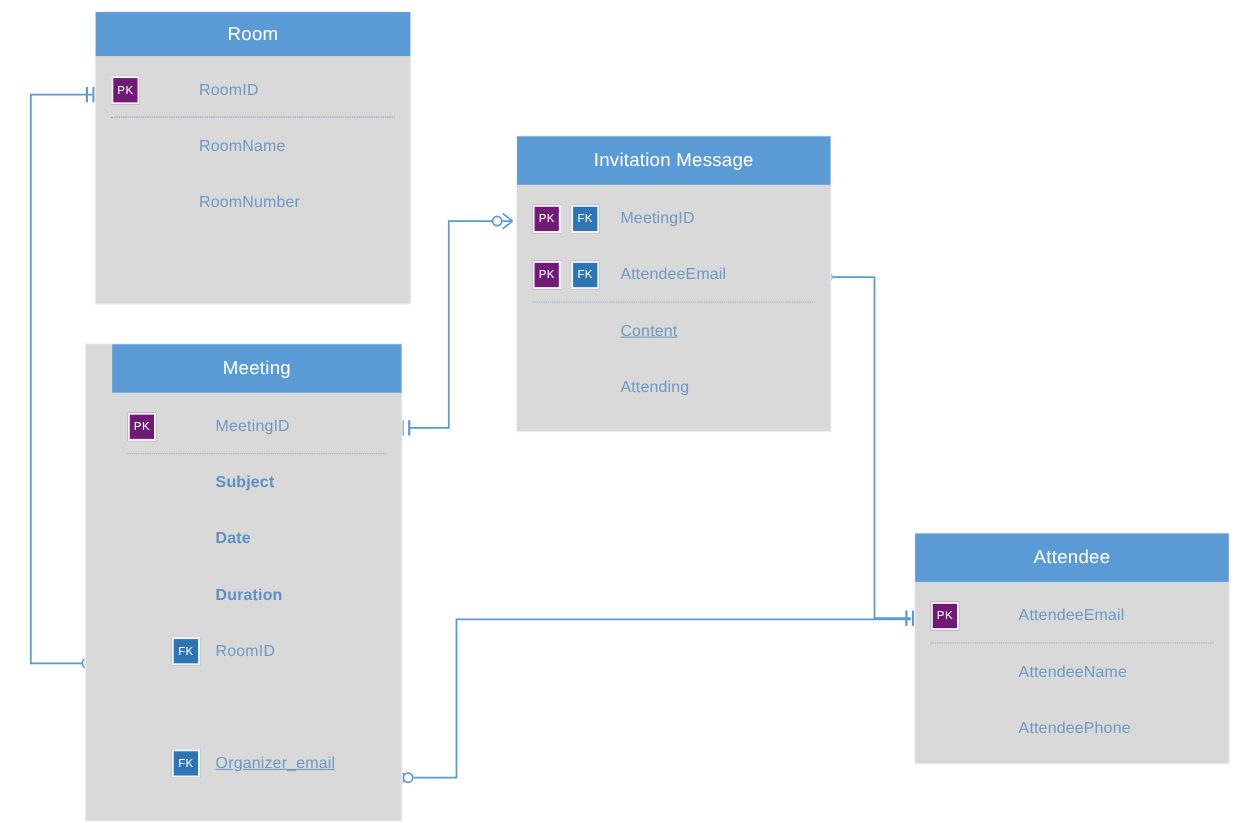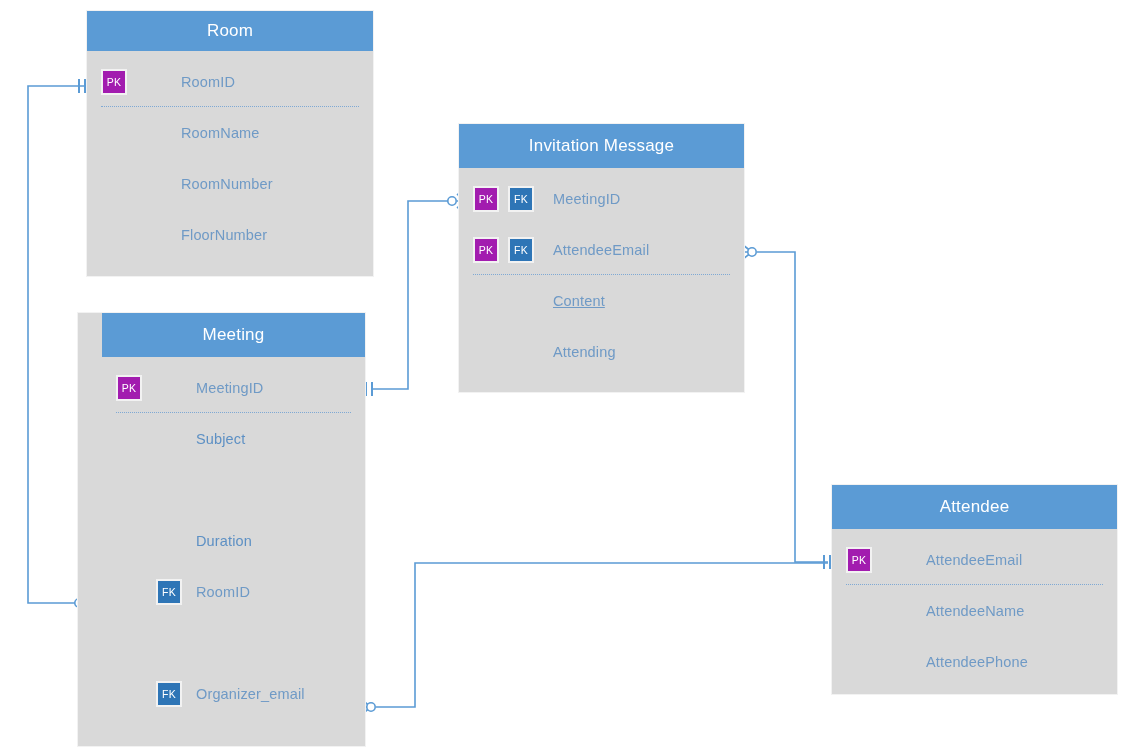--- a/index.html
+++ b/index.html
@@ -51,31 +51,31 @@
   }
   .badge{
     width:26px;height:26px;
     display:flex;align-items:center;justify-content:center;
     font-size:10.5px;
     color:#ffffff;
     box-sizing:border-box;
     border:2px solid #f2f2f2;
     letter-spacing:.3px;
   }
-  .badge.pk{background:#a21caf;}
+  .badge.pk{background:#701a75;}
   .badge.fk{background:#2e75b6;}
 
   .attr-name{
     position:absolute;
     font-size:14.5px;
     color:#6f9ac6;
     white-space:nowrap;
     letter-spacing:.15px;
   }
-  .attr-name.bold{font-weight:normal;color:#5d90c4;}
+  .attr-name.bold{font-weight:bold;color:#5d90c4;}
 
   .separator{
     position:absolute;
     left:14px;right:14px;
     height:0;
     border-top:1px dotted #7fa9d4;
   }
 </style>
 </head>
 <body>
@@ -137,58 +137,58 @@
             </div>
             <div class="attr-name" style="left: 94px;">RoomID</div>
           </div>
           <div class="separator" style="top: 55px;"></div>
           <div class="attr-row" style="top: 65px;">
             <div class="attr-name" style="left: 94px;">RoomName</div>
           </div>
           <div class="attr-row" style="top: 116px;">
             <div class="attr-name" style="left: 94px;">RoomNumber</div>
           </div>
-          <div class="attr-row" style="top: 167px;">
-            <div class="attr-name" style="left: 94px;">FloorNumber</div>
-          </div>
         </div>
       </div>
       <div class="entity" style="left: 78px; top: 313px; width: 287px; height: 433px; padding-left: 24px;">
         <div class="entity-header" style="height: 44px;">
           <span>Meeting</span>
         </div>
         <div class="entity-body" style="height: 389px;">
           <div class="attr-row" style="top: 14px;">
             <div class="badges" style="left: 14px; top: 4px;">
               <div class="badge pk">PK</div>
             </div>
             <div class="attr-name" style="left: 94px;">MeetingID</div>
           </div>
           <div class="separator" style="top: 55px;"></div>
           <div class="attr-row" style="top: 65px;">
             <div class="attr-name bold" style="left: 94px;">Subject</div>
           </div>
+          <div class="attr-row" style="top: 116px;">
+            <div class="attr-name bold" style="left: 94px;">Date</div>
+          </div>
           <div class="attr-row" style="top: 167px;">
             <div class="attr-name bold" style="left: 94px;">Duration</div>
           </div>
           <div class="attr-row" style="top: 218px;">
             <div class="badges" style="left: 54px; top: 4px;">
               <div class="badge fk">FK</div>
             </div>
             <div class="attr-name" style="left: 94px;">RoomID</div>
           </div>
           <div class="attr-row" style="top: 320px;">
             <div class="badges" style="left: 54px; top: 4px;">
               <div class="badge fk">FK</div>
             </div>
-            <div class="attr-name" style="left: 94px;">Organizer_email</div>
-          </div>
-        </div>
-      </div>
-      <div class="entity" style="left: 459px; top: 124px; width: 285px; height: 268px;">
+            <div class="attr-name" style="left: 94px; text-decoration: underline;">Organizer_email</div>
+          </div>
+        </div>
+      </div>
+      <div class="entity" style="left: 470px; top: 124px; width: 285px; height: 268px;">
         <div class="entity-header" style="height: 44px;">
           <span>Invitation Message</span>
         </div>
         <div class="entity-body" style="height: 224px;">
           <div class="attr-row" style="top: 14px;">
             <div class="badges" style="left: 14px; top: 4px;">
               <div class="badge pk">PK</div>
               <div class="badge fk">FK</div>
             </div>
             <div class="attr-name" style="left: 94px;">MeetingID</div>

